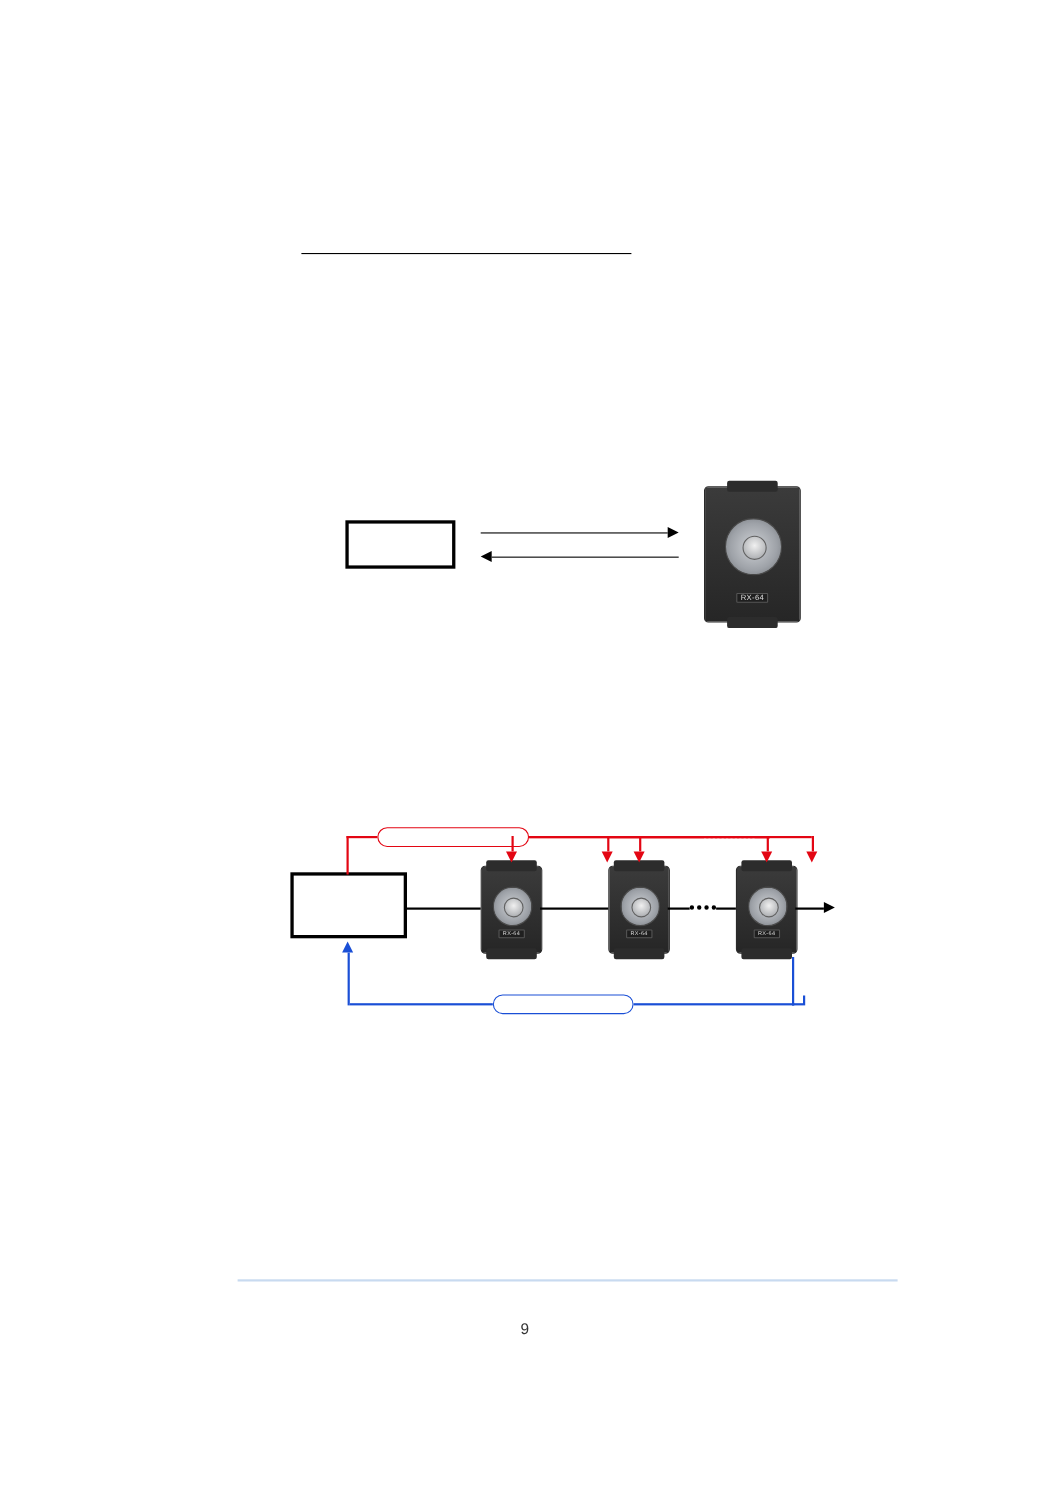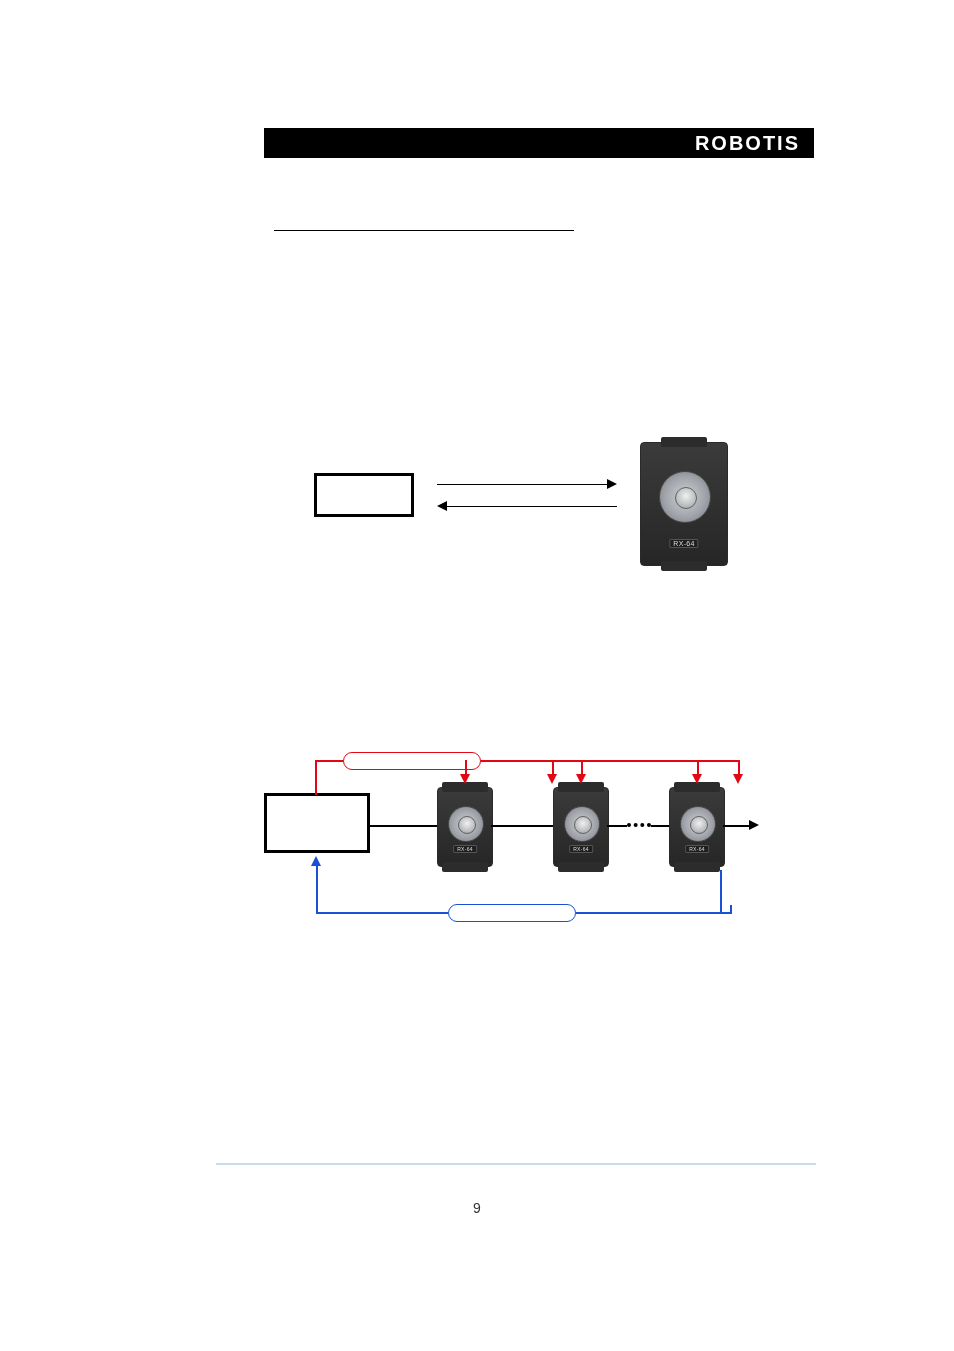--- a/index.html
+++ b/index.html
@@ -215,23 +215,20 @@
     text-align: center;
     font-size: 14px;
     color: #333;
   }
 </style>
 </head>
 <body>
 
 <div class="page">
 
-  <div class="header-bar">
-    <span class="logo">ROBOTIS</span>
-  </div>
 
   <div class="underline-rule"></div>
 
   <div class="fig1-controller"></div>
 
   <div class="line-h" style="left:437px; top:484px; width:170px;"></div>
   <div class="arrowhead-r" style="left:607px; top:479px;"></div>
 
   <div class="line-h" style="left:447px; top:506px; width:170px;"></div>
   <div class="arrowhead-l" style="left:437px; top:501px;"></div>

